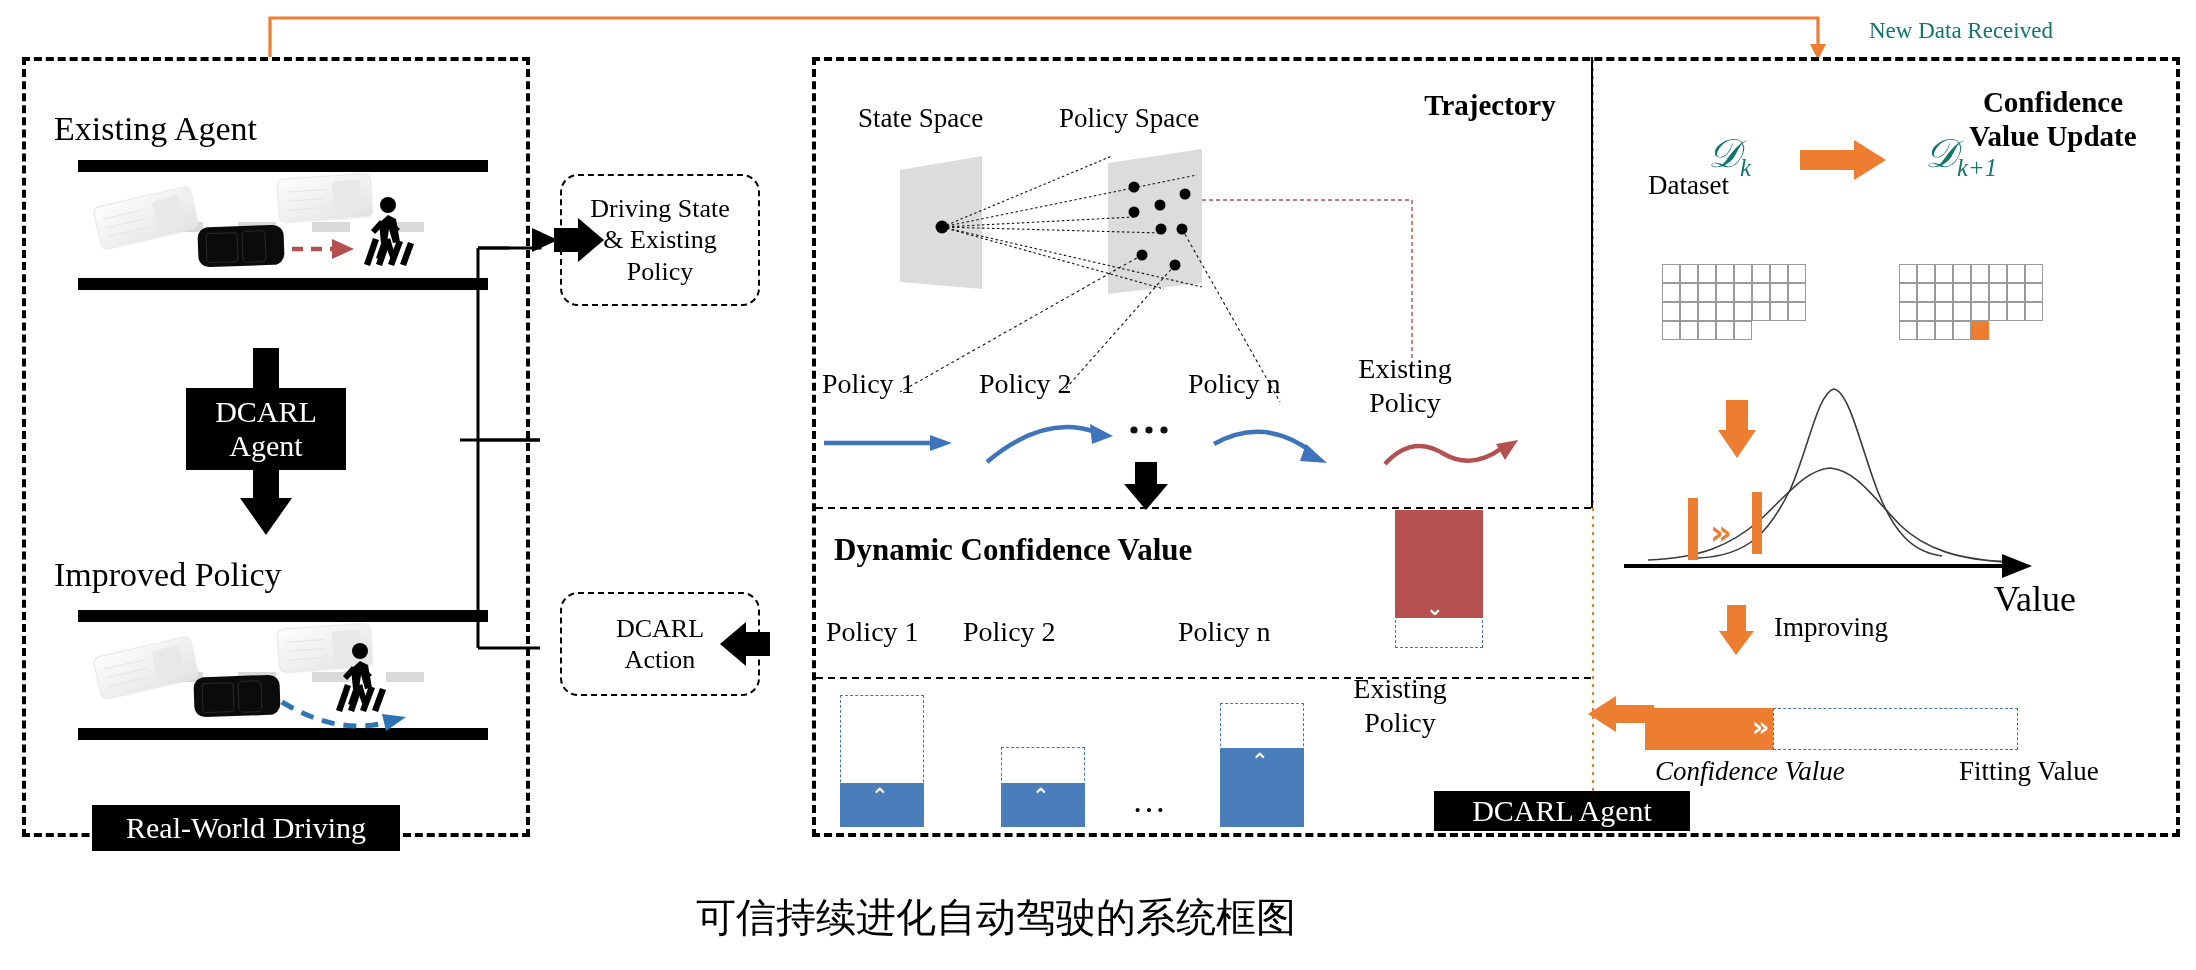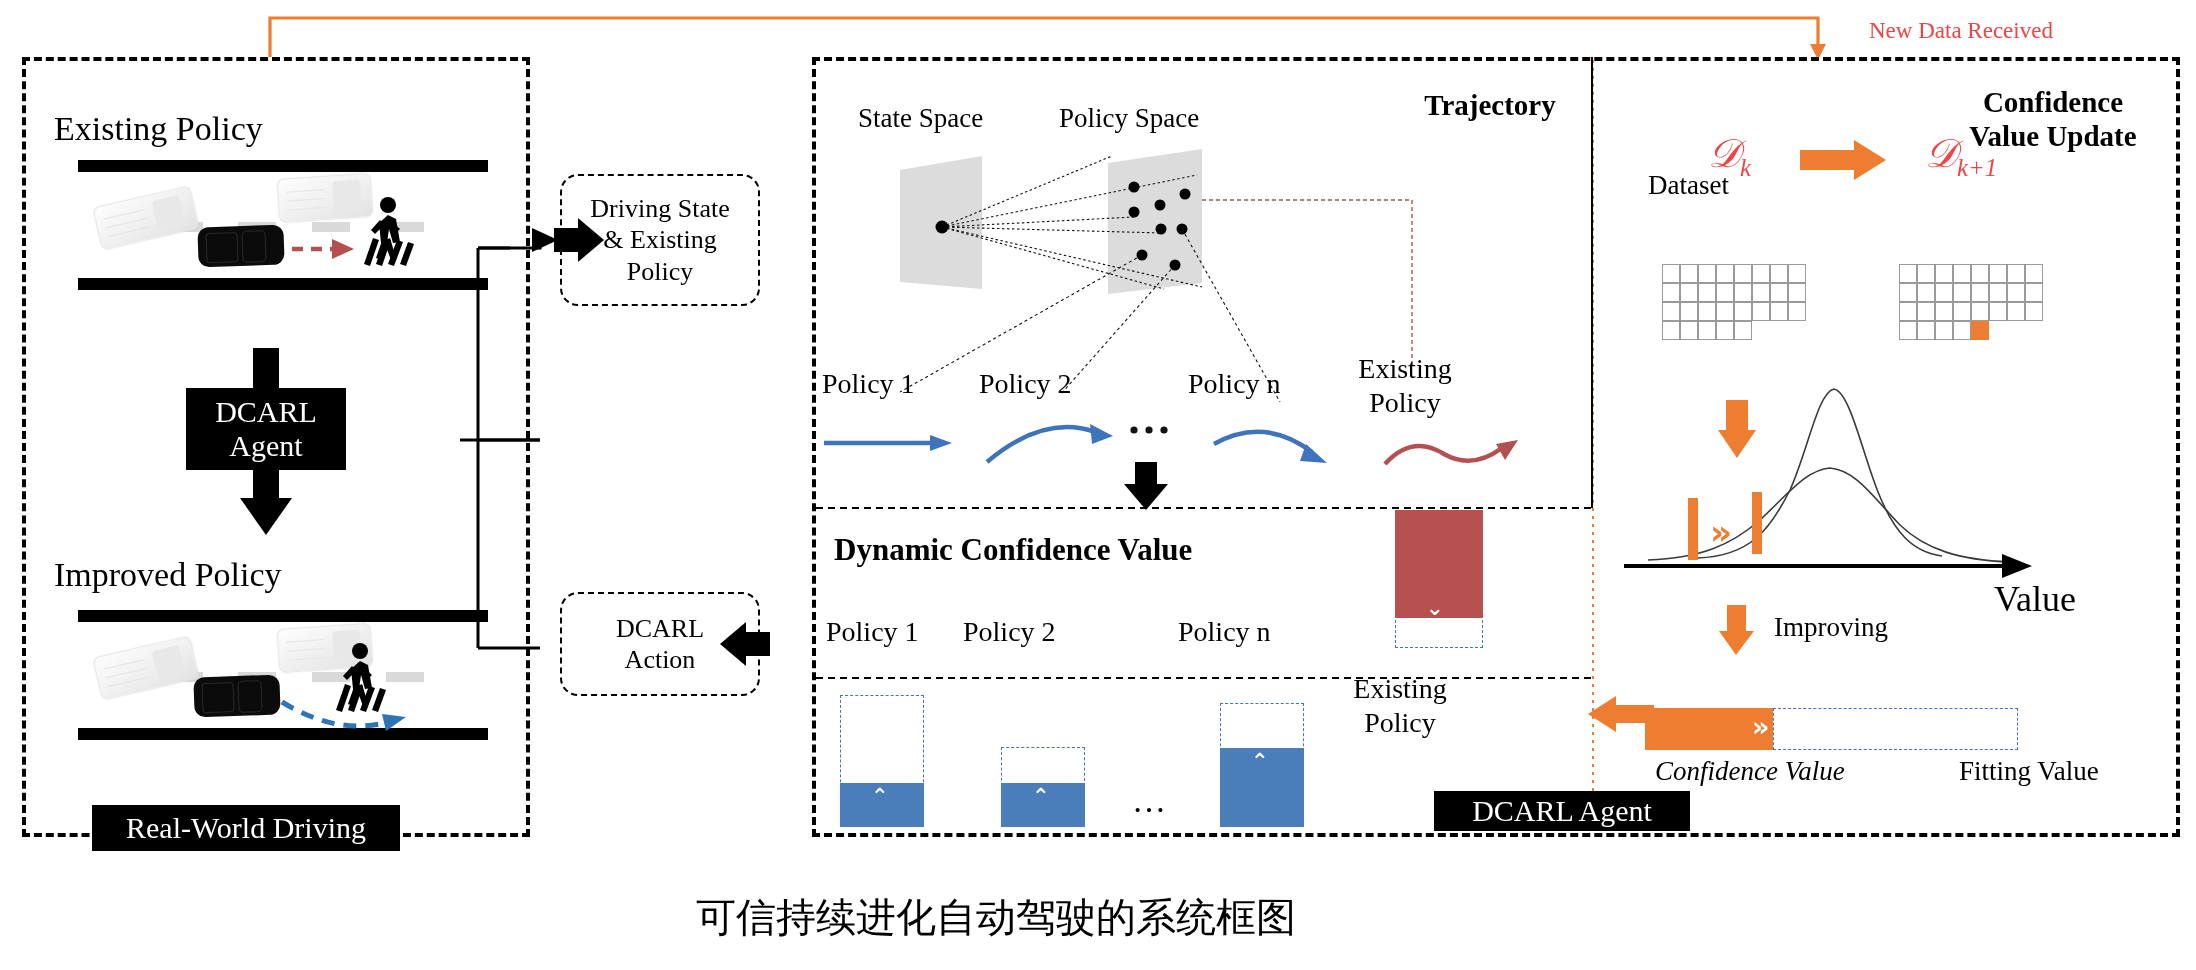--- a/index.html
+++ b/index.html
@@ -39,40 +39,40 @@
   .barFill{position:absolute;background:#4a7ebb;}
   .barFillRed{position:absolute;background:#b75150;}
   .chev{position:absolute;color:#fff;font-weight:bold;line-height:1;
         font-family:"DejaVu Sans",sans-serif;}
 
   
   .gridcell{position:absolute;border:1px solid #9a9a9a;box-sizing:border-box;background:#fff;}
   .gridcell.hl{background:#ED7D31;border-color:#ED7D31;}
 
   
-  .orng{color:#ef4444;}
+  .orng{color:#0f766e;}
   .obar{position:absolute;background:#ED7D31;}
 
   svg{position:absolute;overflow:visible;}
 </style>
 </head>
 <body>
 
 <svg class="abs" style="left:0;top:0;width:2196px;height:970px;pointer-events:none;">
 
   <path d="M 270 57 L 270 18 L 1818 18 L 1818 45" stroke="#ED7D31" stroke-width="3.2" fill="none"></path>
   <polygon points="1818,60 1810,44 1826,44" fill="#ED7D31"></polygon>
 
   <path d="M 1593 60 L 1593 792" stroke="#ED7D31" stroke-width="2" fill="none" stroke-dasharray="3,5"></path>
 </svg>
 <div class="t orng" style="left:1869px;top:18px;font-size:23px;">New Data Received</div>
 
 <div class="panel-dashed" style="left:22px;top:57px;width:508px;height:780px;"></div>
 
-<div class="t" style="left:54px;top:110px;font-size:34px;">Existing Policy</div>
+<div class="t" style="left:54px;top:110px;font-size:34px;">Existing Agent</div>
 
 <div class="scene" style="left:70px;top:160px;width:425px;height:130px;">
   <div class="roadline" style="left:8px;top:0px;width:410px;height:12px;"></div>
   <div class="roadline" style="left:8px;top:118px;width:410px;height:12px;"></div>
   <div class="lanedash" style="left:95px;top:62px;width:38px;height:10px;"></div>
   <div class="lanedash" style="left:168px;top:62px;width:38px;height:10px;"></div>
   <div class="lanedash" style="left:242px;top:62px;width:38px;height:10px;"></div>
   <div class="lanedash" style="left:316px;top:62px;width:38px;height:10px;"></div>
 
   <div class="carw" style="left:26px;top:36px;width:98px;height:42px;transform:rotate(-13deg);">

